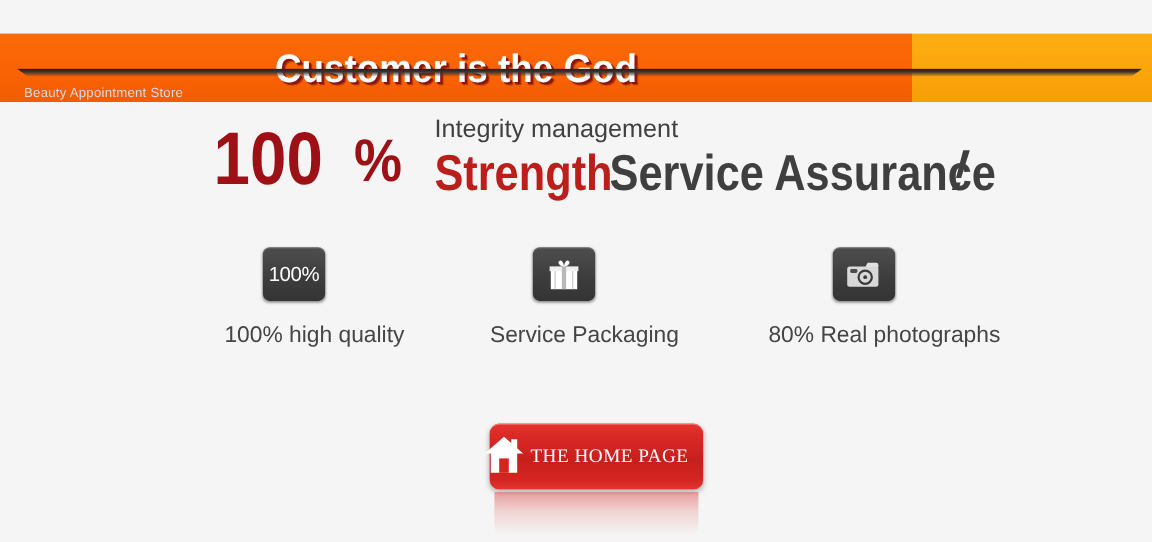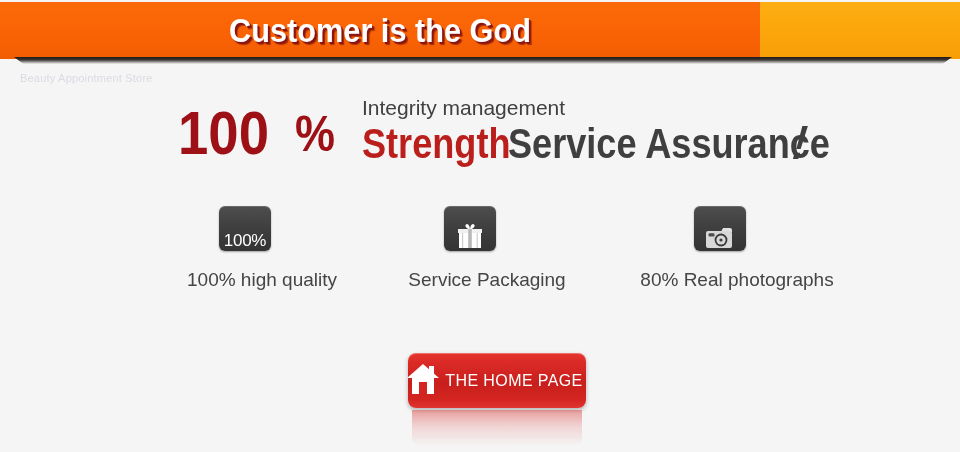--- a/index.html
+++ b/index.html
@@ -12,21 +12,21 @@
     background: #f5f5f5;
     font-family: "Liberation Sans", sans-serif;
     overflow: hidden;
     position: relative;
   }
 
   
   .banner-wrap {
     position: absolute;
     left: 0;
-    top: 2px;
+    top: 28px;
     width: 960px;
     height: 57px;
   }
   .banner-left {
     position: absolute;
     left: 0;
     top: 0;
     width: 760px;
     height: 57px;
     background: linear-gradient(to bottom, #fa6a09 0%, #fb6406 45%, #f35d02 100%);
@@ -174,21 +174,21 @@
   .feature.f2 { width: 200px; }
   .feature.f3 { width: 300px; }
 
   .ficon {
     width: 52px;
     height: 45px;
     border-radius: 6px;
     background: linear-gradient(to bottom, #4e4e4e 0%, #3d3d3d 55%, #343434 100%);
     box-shadow: 0 1px 2px rgba(0,0,0,0.35), inset 0 1px 0 rgba(255,255,255,0.16);
     display: flex;
-    align-items: flex-end;
+    align-items: center;
     justify-content: center;
     position: relative;
   }
   .ficon-text {
     color: #ffffff;
     font-size: 17px;
     letter-spacing: -0.3px;
   }
   .flabel {
     margin-top: 18px;
@@ -204,23 +204,23 @@
     left: 408px;
     top: 353px;
     width: 178px;
     height: 55px;
     border: none;
     border-radius: 8px;
     background: linear-gradient(to bottom, #e63430 0%, #db2a26 18%, #c81f1c 55%, #d42521 85%, #e03531 100%);
     box-shadow: 0 2px 4px rgba(0,0,0,0.28), inset 0 1px 0 rgba(255,255,255,0.30);
     display: flex;
     align-items: center;
-    justify-content: center;
     padding: 0;
     cursor: pointer;
+    font-family: Liberation Serif, serif;
   }
   .home-icon {
     margin-right: 4px;
     margin-left: -6px;
     display: block;
   }
   .home-label {
     color: #ffffff;
     font-size: 16px;
     letter-spacing: 0.4px;

